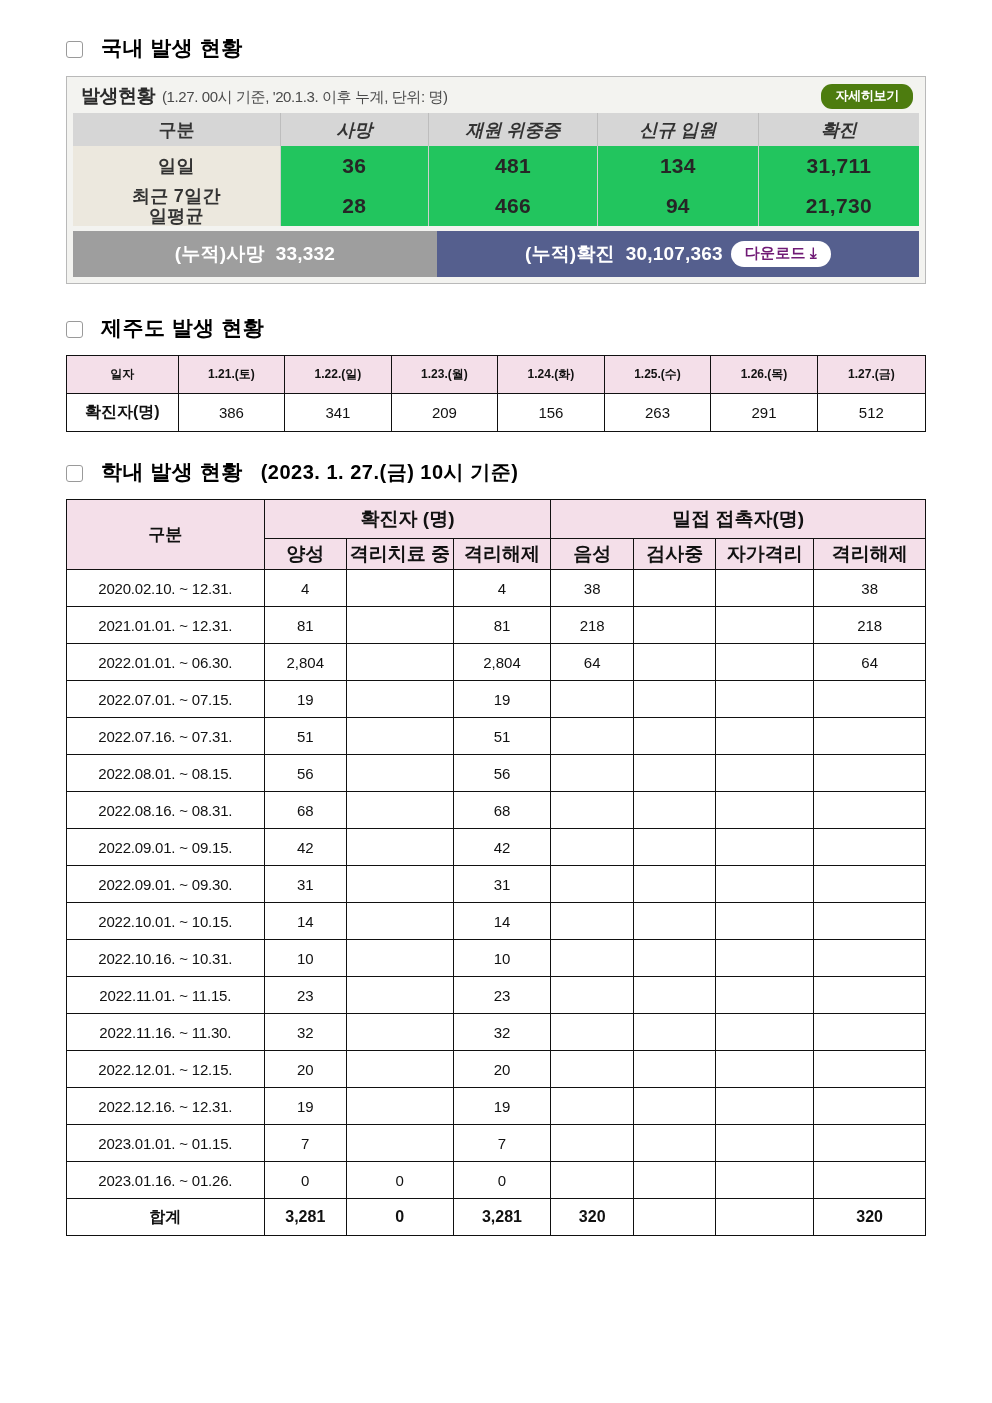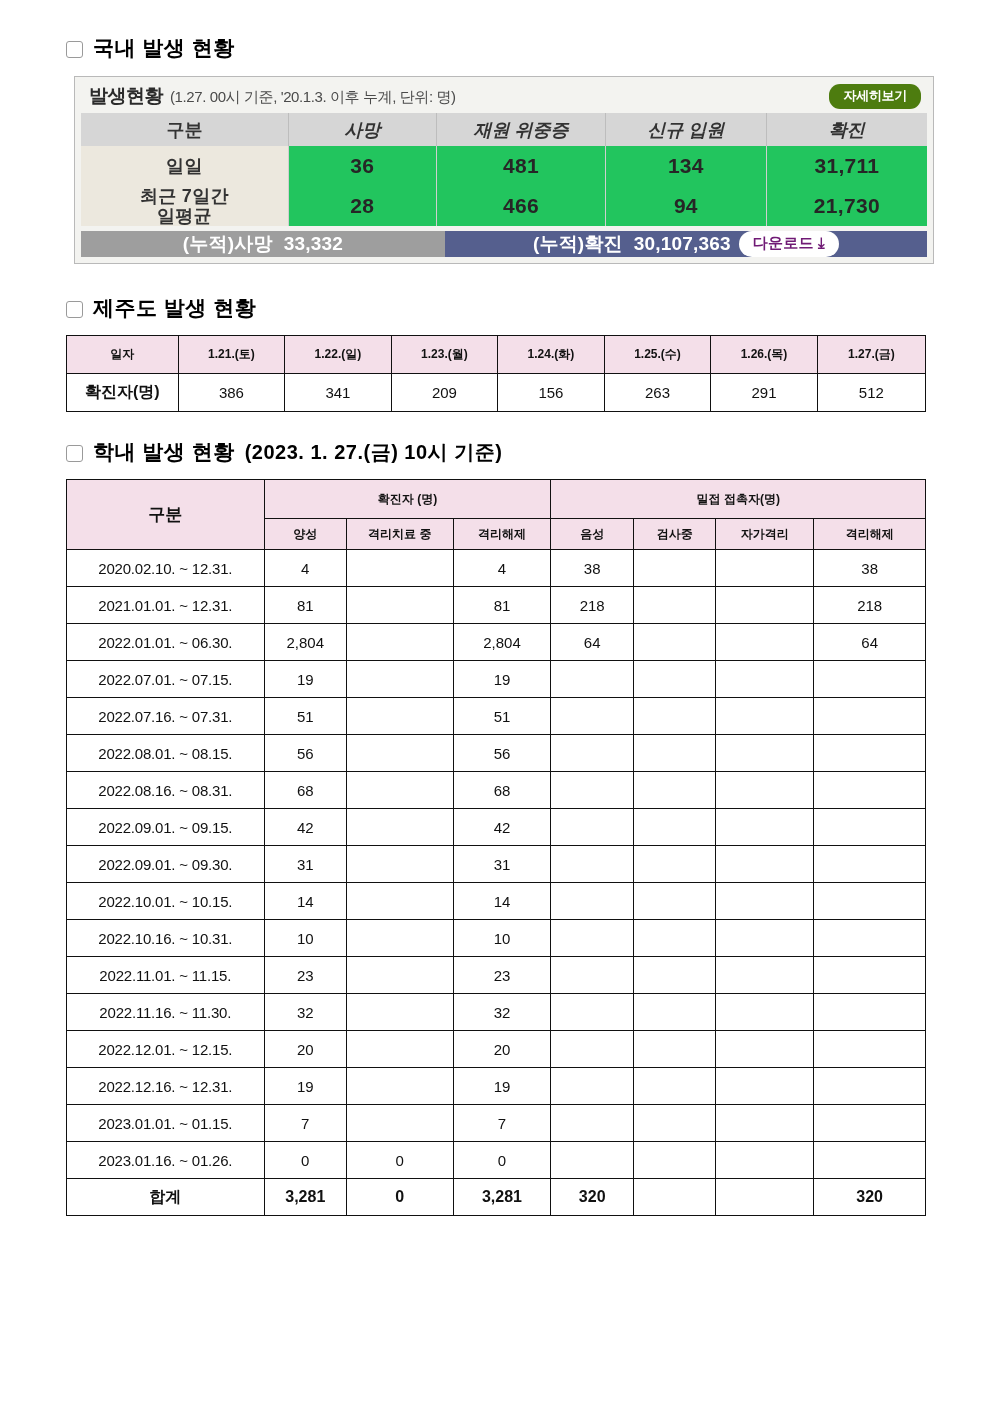--- a/index.html
+++ b/index.html
@@ -20,21 +20,21 @@
     height: 1403px;
     box-sizing: border-box;
     padding: 0 66px;
     position: relative;
   }
 
   
   .section-head {
     display: flex;
     align-items: center;
-    gap: 10px;
+    gap: 18px;
     font-size: 21px;
     font-weight: bold;
     letter-spacing: 0.5px;
   }
   .chk {
     display: inline-block;
     width: 15px;
     height: 15px;
     border: 1.6px solid #9a9a9a;
     border-radius: 3px;
@@ -50,21 +50,20 @@
   }
 
   
   .nat-card {
     margin-top: 14px;
     border: 1px solid #b9b9b9;
     background: #f3f3f0;
     padding: 5px 6px 6px 6px;
     box-sizing: border-box;
     width: 860px;
-    margin-left: 8px;
   }
   .nat-banner {
     display: flex;
     align-items: center;
     justify-content: space-between;
     padding: 1px 6px 4px 8px;
   }
   .nat-banner-left {
     display: flex;
     align-items: baseline;
@@ -124,21 +123,21 @@
     color: #333333;
   }
   table.nat .vdiv {
     border-left: 1px solid #cfcfcf;
   }
   table.nat thead th.vdiv { border-left: 1px solid #bdbdbd; font-style: italic; }
 
   .nat-foot {
     display: flex;
     margin-top: 5px;
-    height: 26px;
+    height: 46px;
   }
   .nat-foot-left {
     background: #9e9e9e;
     color: #ffffff;
     flex: 0 0 43%;
     display: flex;
     align-items: center;
     justify-content: center;
     font-size: 19px;
     font-weight: bold;
@@ -185,21 +184,21 @@
     background: #f4dfe9;
     font-weight: bold;
   }
 
   
   .tbl-jeju th { height: 37px; font-size: 12px; }
   .tbl-jeju td { height: 37px; font-size: 15px; background: #ffffff; }
   .tbl-jeju td.rowhead { font-weight: bold; font-size: 16px; }
 
   
-  .tbl-school th { height: 30px; font-size: 12px; }
+  .tbl-school th { height: 30px; font-size: 19px; }
   .tbl-school th.group { height: 38px; }
   .tbl-school th.gubun { height: 68px; font-size: 17px; }
   .tbl-school td { height: 36px; font-size: 15px; background: #ffffff; }
   .tbl-school td.label { font-size: 15px; letter-spacing: -0.2px; }
   .tbl-school tr.total td {
     font-weight: bold;
     font-size: 16px;
   }
 
   .footnote {

